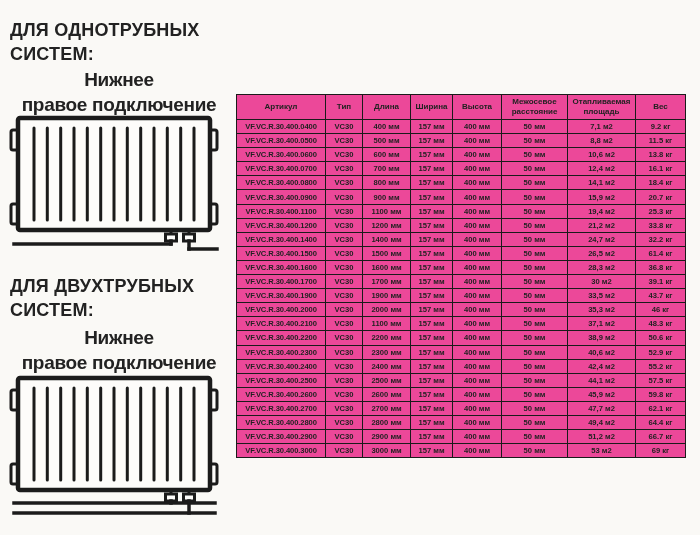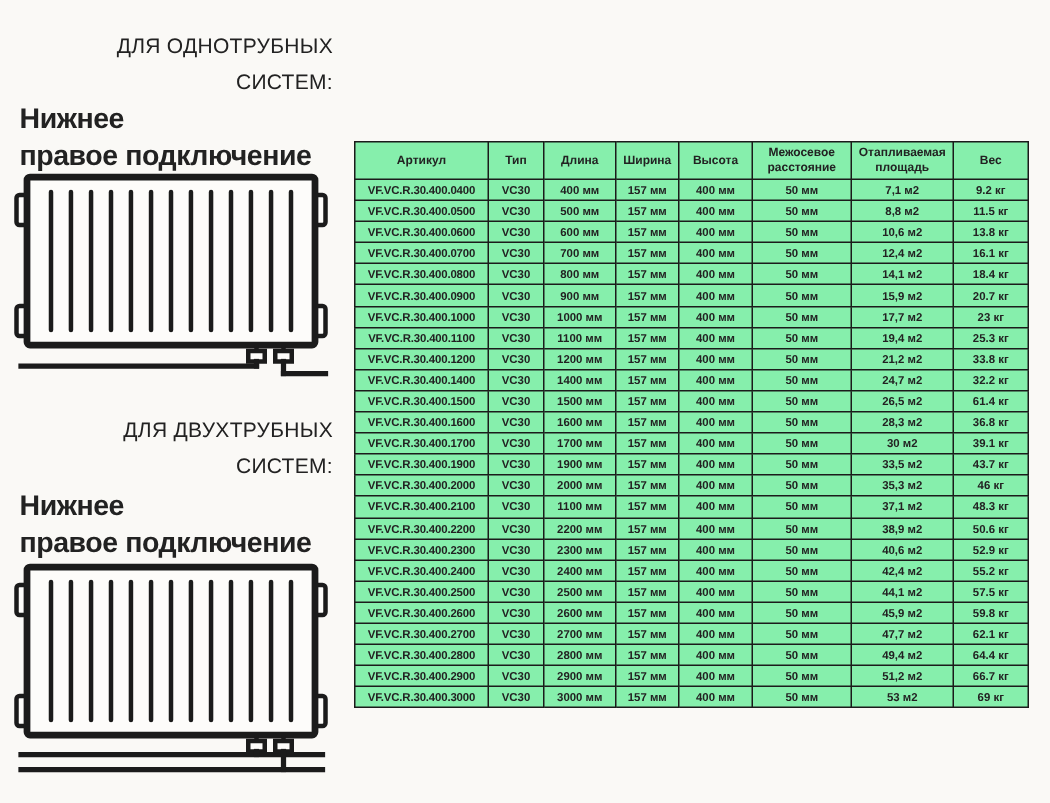--- a/index.html
+++ b/index.html
@@ -9,45 +9,45 @@
     font-family: "Liberation Sans", sans-serif;
     color: #1c1c1c;
     position: relative;
     overflow: hidden;
   }
   .abs { position: absolute; }
 
   
   .sec-title {
     left: 10px; width: 212px;
-    text-align: right;
-    font-size: 14px;
-    font-weight: 400;
+    text-align: left;
+    font-size: 18px;
+    font-weight: 700;
     line-height: 24px;
     letter-spacing: 0.2px;
     color: #222;
   }
   .sec-subtitle {
     left: 13px; width: 212px;
-    text-align: left;
+    text-align: center;
     font-size: 19px;
     font-weight: 700;
     line-height: 25px;
     letter-spacing: -0.3px;
     color: #222;
   }
 
   
   table.spec {
     position: absolute;
     left: 236px; top: 94px;
     width: 449px;
     border-collapse: collapse;
     table-layout: fixed;
-    background: #86efac;
+    background: #ec4899;
   }
   table.spec th, table.spec td {
     border: 1.4px solid #1b1b1b;
     font-weight: 700;
     text-align: center;
     vertical-align: middle;
     padding: 0 1px;
     overflow: hidden;
     white-space: nowrap;
     color: #222;
@@ -250,30 +250,20 @@
         <td>VF.VC.R.30.400.0900</td>
         <td>VC30</td>
         <td>900 мм</td>
         <td>157 мм</td>
         <td>400 мм</td>
         <td>50 мм</td>
         <td>15,9 м2</td>
         <td>20.7 кг</td>
       </tr>
       <tr>
-        <td>VF.VC.R.30.400.1000</td>
-        <td>VC30</td>
-        <td>1000 мм</td>
-        <td>157 мм</td>
-        <td>400 мм</td>
-        <td>50 мм</td>
-        <td>17,7 м2</td>
-        <td>23 кг</td>
-      </tr>
-      <tr>
         <td>VF.VC.R.30.400.1100</td>
         <td>VC30</td>
         <td>1100 мм</td>
         <td>157 мм</td>
         <td>400 мм</td>
         <td>50 мм</td>
         <td>19,4 м2</td>
         <td>25.3 кг</td>
       </tr>
       <tr>

